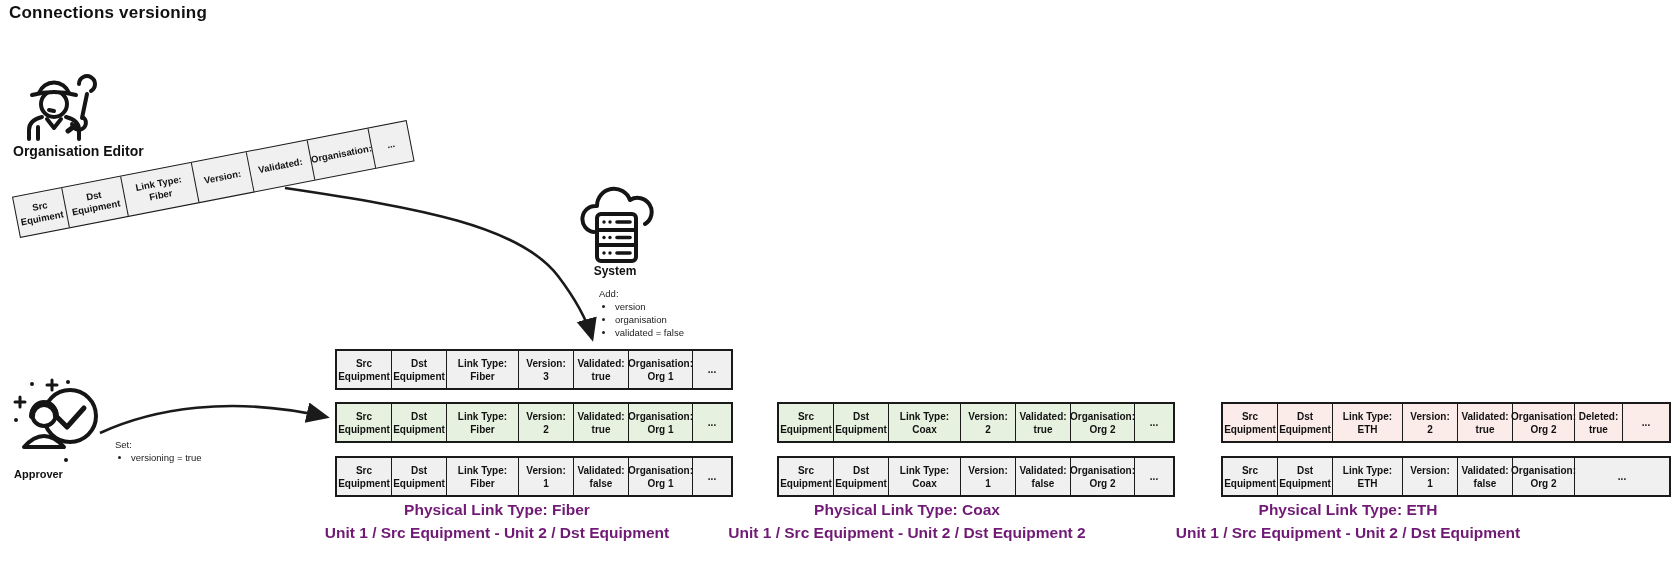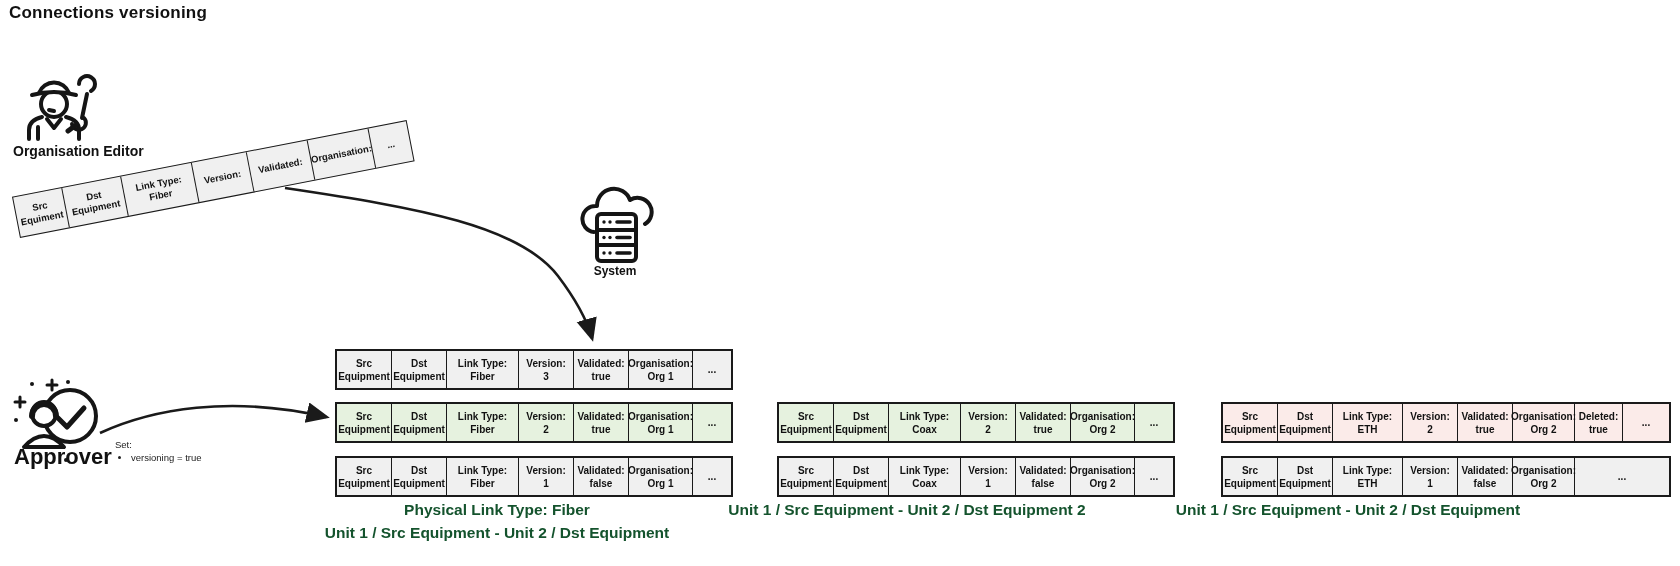--- a/index.html
+++ b/index.html
@@ -18,21 +18,21 @@
   .c70{width:70px}.c62{width:62px}.c48{width:48px}.c46{width:46px}.c94{width:94px}
 
   
   .strip{position:absolute;left:20px;top:196px;height:42px;display:flex;background:#f0f0f0;
          border:1.5px solid #1a1a1a;transform:rotate(-11deg);transform-origin:left bottom;box-sizing:border-box;}
   .strip .cell{border-right:1.5px solid #1a1a1a;display:flex;align-items:center;justify-content:center;
                text-align:center;font-size:9.5px;font-weight:700;line-height:1.25;white-space:pre-line;box-sizing:border-box;}
   .strip .cell:last-child{border-right:none;}
   .s50{width:50px}.s60{width:60px}.s72{width:72px}.s56{width:56px}.s62{width:62px}.s38{width:38px}
 
-  .caption{position:absolute;width:500px;text-align:center;font-weight:700;font-size:15.5px;line-height:23px;color:#14532d;}
+  .caption{position:absolute;width:500px;text-align:center;font-weight:700;font-size:15.5px;line-height:23px;color:#701a75;}
   .actor-label{position:absolute;font-weight:700;color:#111;}
   .note{position:absolute;font-size:9.5px;color:#222;}
   .note ul{margin:2px 0 0 2px;padding-left:14px;}
   .note li{margin-bottom:2px;}
   .abs{position:absolute;}
   svg{display:block;}
   .overlay{position:absolute;left:0;top:0;pointer-events:none;}
 </style>
 </head>
 <body>
@@ -88,35 +88,43 @@
       <circle cx="40" cy="36" r="1.7" fill="#151515" stroke="none"></circle>
     <path d="M47 36 h13" stroke-width="3.6"></path>
     <circle cx="34" cy="51.5" r="1.7" fill="#151515" stroke="none"></circle>
       <circle cx="40" cy="51.5" r="1.7" fill="#151515" stroke="none"></circle>
     <path d="M47 51.5 h13" stroke-width="3.6"></path>
     <circle cx="34" cy="67" r="1.7" fill="#151515" stroke="none"></circle>
       <circle cx="40" cy="67" r="1.7" fill="#151515" stroke="none"></circle>
     <path d="M47 67 h13" stroke-width="3.6"></path>
   </svg>
   <div class="actor-label" style="left:555px;top:264px;width:120px;text-align:center;font-size:12px">System</div>
+  <div class="note" style="left:599px;top:288px;width:120px">
+    <span>Add:</span>
+    <ul>
+      <li>version</li>
+      <li>organisation</li>
+      <li>validated = false</li>
+    </ul>
+  </div>
 
   <svg class="abs" style="left:10px;top:372px" width="96" height="96" viewBox="0 0 96 96" fill="none" stroke="#151515" stroke-width="4" stroke-linecap="round" stroke-linejoin="round">
     <circle cx="60" cy="44" r="26"></circle>
     <path d="M48 46 l9 9 l17 -19" stroke-width="5"></path>
     <circle cx="34" cy="42" r="12" fill="#fff"></circle>
     <path d="M22 44 a12 12 0 0 1 24 0" stroke-width="6"></path>
     <path d="M14 75 Q34 53 54 75 Z" fill="#fff"></path>
     <path d="M10 25 v10 M5 30 h10" stroke-width="3"></path>
     <path d="M42 8 v10 M37 13 h10" stroke-width="3"></path>
     <circle cx="22" cy="12" r="2" fill="#151515" stroke="none"></circle>
     <circle cx="58" cy="10" r="2" fill="#151515" stroke="none"></circle>
     <circle cx="6" cy="48" r="2" fill="#151515" stroke="none"></circle>
     <circle cx="56" cy="88" r="2" fill="#151515" stroke="none"></circle>
   </svg>
-  <div class="actor-label" style="left:14px;top:444px;font-size:22px">Approver</div>
+  <div class="actor-label" style="left:14px;top:468px;font-size:11px">Approver</div>
   <div class="note" style="left:115px;top:439px;width:110px">
     <span>Set:</span>
     <ul>
       <li>versioning = true</li>
     </ul>
   </div>
 
   <div class="vrow tone-gray" style="left:335px;top:349px">
     <div class="cell c55">Src
 Equipment</div>
@@ -191,20 +199,21 @@
 Coax</div>
     <div class="cell c55">Version:
 1</div>
     <div class="cell c55">Validated:
 false</div>
     <div class="cell c64">Organisation:
 Org 2</div>
     <div class="cell c38">...</div>
   </div>
   <div class="caption" style="left:657px;top:498px">
+    <div>Physical Link Type: Coax</div>
     <div>Unit 1 / Src Equipment - Unit 2 / Dst Equipment 2</div>
   </div>
 
   <div class="vrow tone-pink" style="left:1221px;top:402px">
     <div class="cell c55">Src
 Equipment</div>
     <div class="cell c55">Dst
 Equipment</div>
     <div class="cell c70">Link Type: ETH</div>
     <div class="cell c55">Version:
@@ -225,16 +234,17 @@
     <div class="cell c70">Link Type: ETH</div>
     <div class="cell c55">Version:
 1</div>
     <div class="cell c55">Validated:
 false</div>
     <div class="cell c62">Organisation:
 Org 2</div>
     <div class="cell c94">...</div>
   </div>
   <div class="caption" style="left:1098px;top:498px">
+    <div>Physical Link Type: ETH</div>
     <div>Unit 1 / Src Equipment - Unit 2 / Dst Equipment</div>
   </div>
 
 </div>
 
 </body></html>

